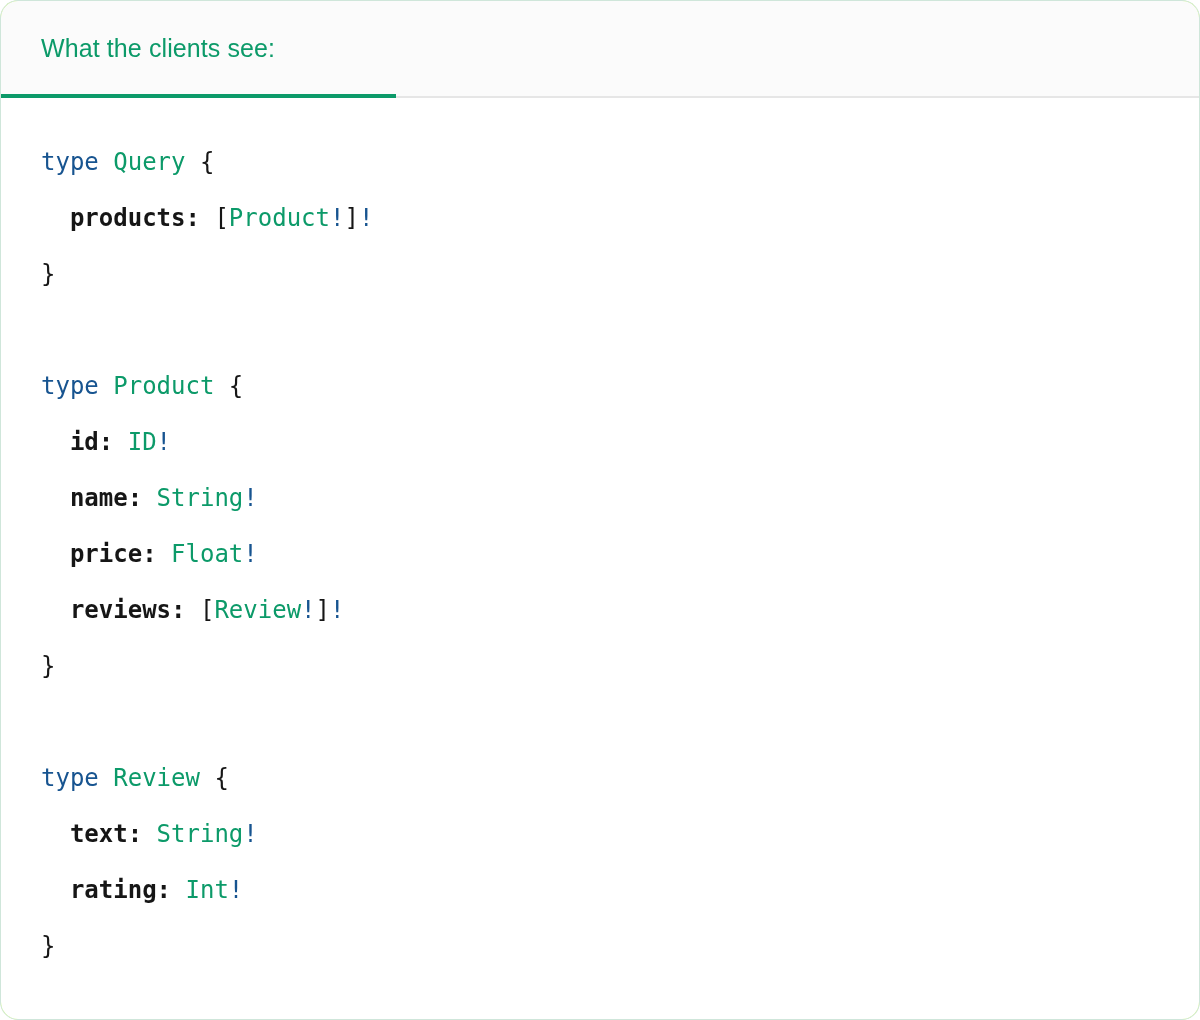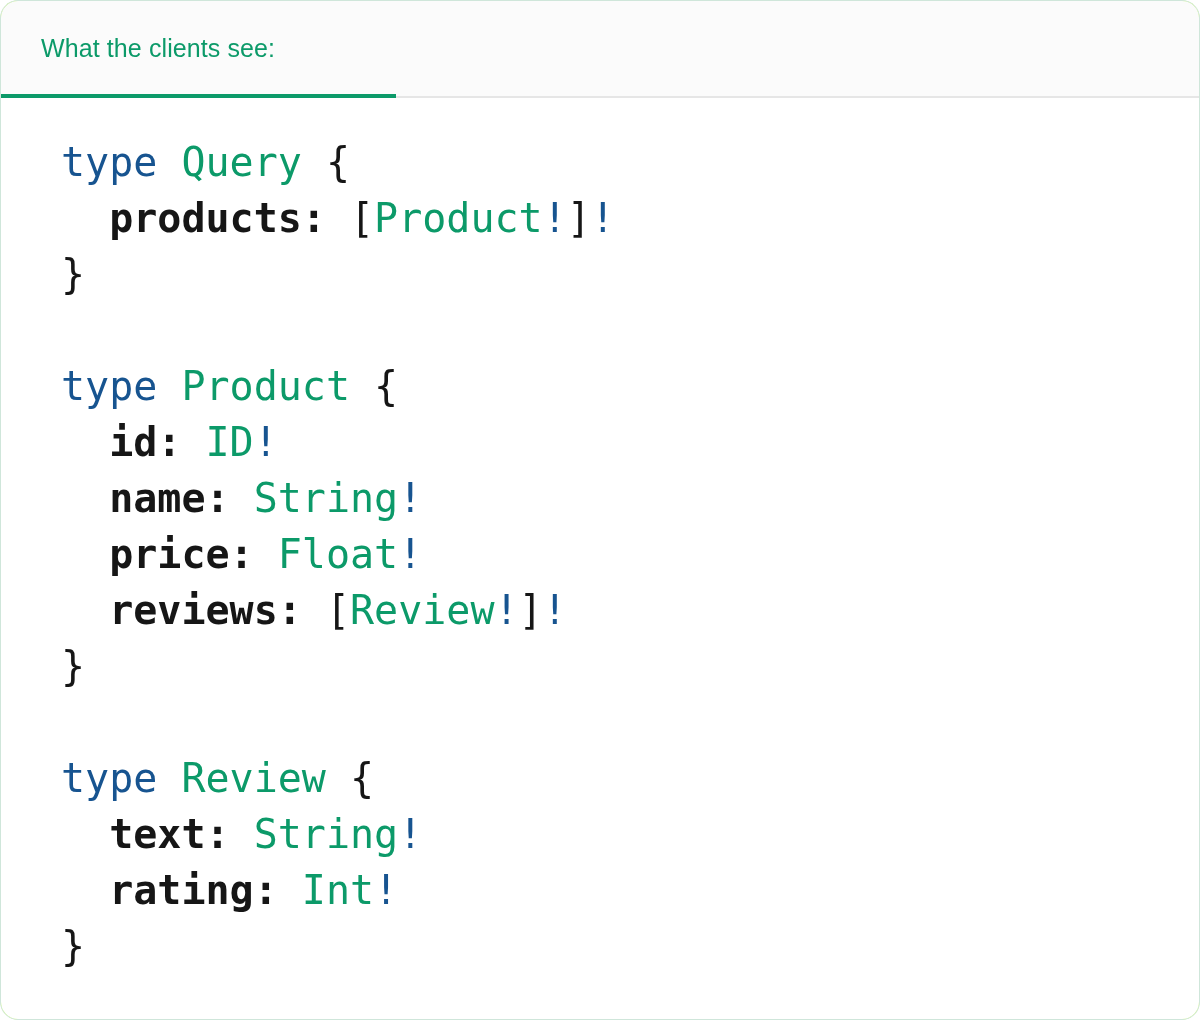--- a/index.html
+++ b/index.html
@@ -63,23 +63,23 @@
   
   .code-panel {
     background: #ffffff;
     padding: 36px 0 0 0;
     height: 921px;
     box-sizing: border-box;
     overflow: hidden;
   }
   .code {
     margin: 0;
-    padding: 0 0 0 60px;
+    padding: 0 0 0 40px;
     font-family: "DejaVu Sans Mono", "Liberation Mono", monospace;
-    font-size: 40px;
+    font-size: 24px;
     line-height: 56px;
     color: #161616;
     white-space: pre;
     letter-spacing: 0px;
   }
   .code .ln { display: block; min-height: 56px; }
   .kw   { color: #175490; }
   .tname{ color: #0c9a69; }
   .punc { color: #161616; }
   .field{ color: #161616; font-weight: bold; }

